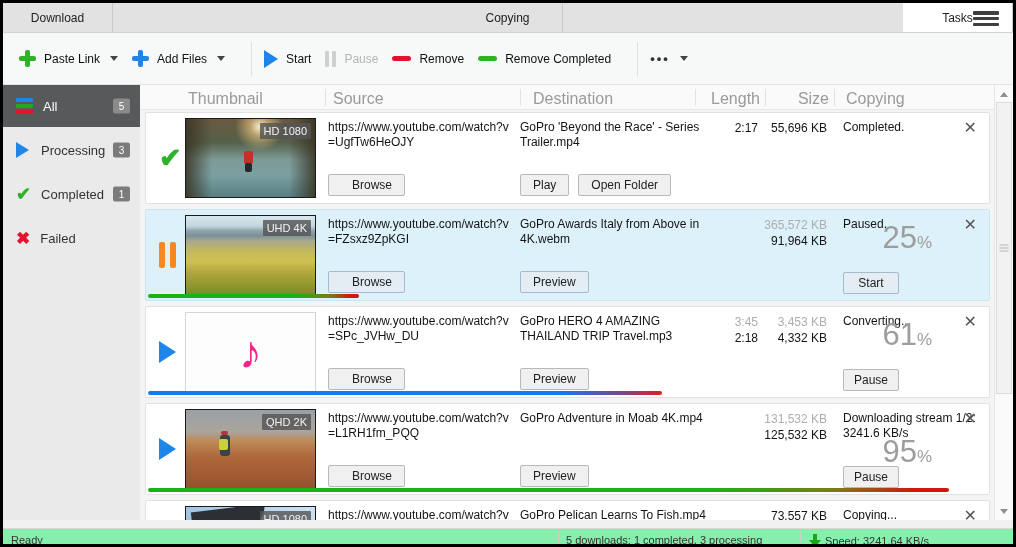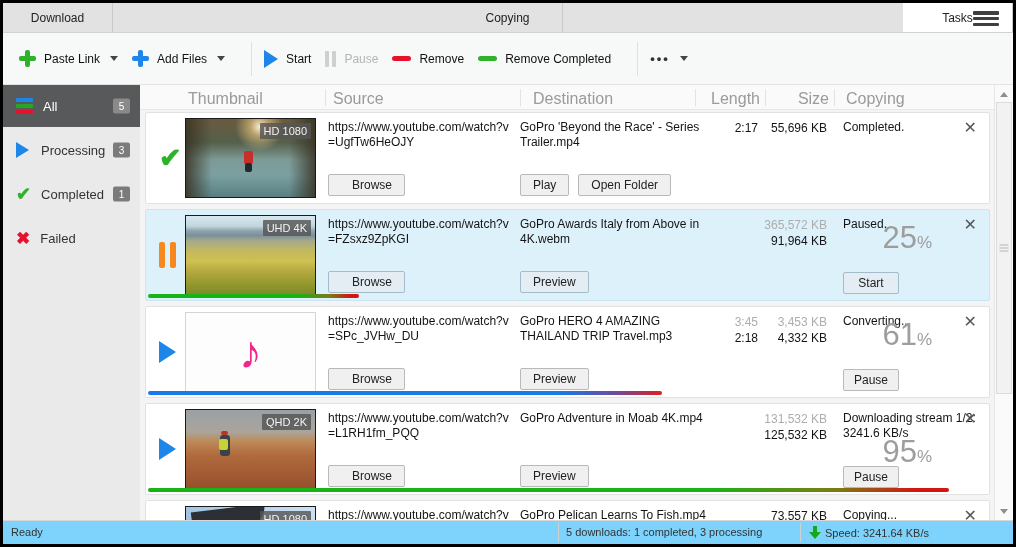--- a/index.html
+++ b/index.html
@@ -97,21 +97,21 @@
   .vscroll{ position:absolute; top:0; bottom:0; right:0; width:19px; background:#fafafa; border-left:1px solid #e6e6e6; }
   .sb-btn{ position:absolute; left:0; right:0; height:16px; display:flex; align-items:center; justify-content:center; }
   .sb-btn.up{ top:1px; } .sb-btn.down{ bottom:1px; }
   .tri-up{ width:0; height:0; border-left:4px solid transparent; border-right:4px solid transparent; border-bottom:5px solid #8f8f8f; }
   .tri-dn{ width:0; height:0; border-left:4px solid transparent; border-right:4px solid transparent; border-top:5px solid #8f8f8f; }
   .sb-thumb{ position:absolute; left:1px; right:1px; top:17px; height:292px; background:#f2f2f2; border:1px solid #dcdcdc; }
   .grip{ position:absolute; left:50%; top:50%; transform:translate(-50%,-50%); display:flex; flex-direction:column; gap:2px; }
   .grip span{ width:9px; height:1px; background:#b5b5b5; }
 
   
-  .statusbar{ position:absolute; left:0; right:0; bottom:0; height:24px; background:#7dd3fc; border-top:1px solid #d7d7d7; font-size:11px; color:#333; }
+  .statusbar{ position:absolute; left:0; right:0; bottom:0; height:16px; background:#86efac; border-top:1px solid #d7d7d7; font-size:11px; color:#333; }
   .sb-item{ position:absolute; top:5px; }
   .sb-sep{ position:absolute; top:2px; bottom:2px; width:1px; background:#d0d0d0; }
   .dn-arrow{ position:relative; display:inline-block; width:12px; height:13px; vertical-align:-2px; margin-right:4px; }
   .dn-arrow::before{ content:''; position:absolute; left:4px; top:0; width:4px; height:6px; background:#17a817; }
   .dn-arrow::after{ content:''; position:absolute; left:0; top:6px; border-left:6px solid transparent; border-right:6px solid transparent; border-top:7px solid #17a817; }
 </style>
 </head>
 <body>
 
 <div class="window">

